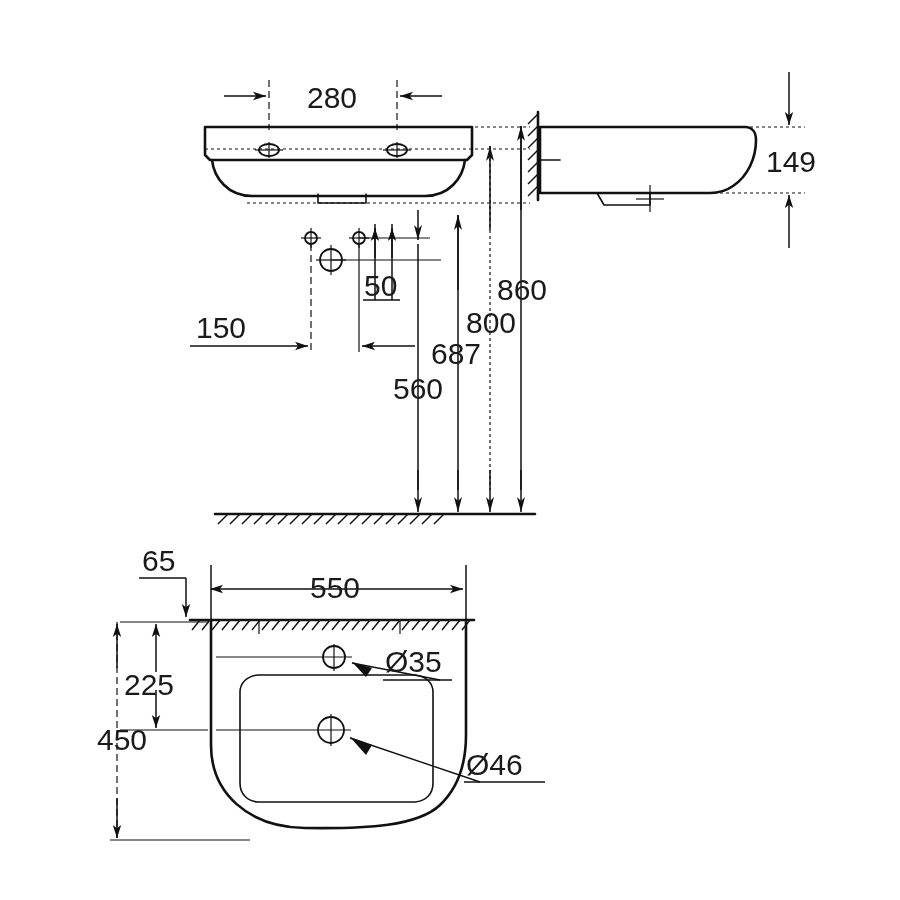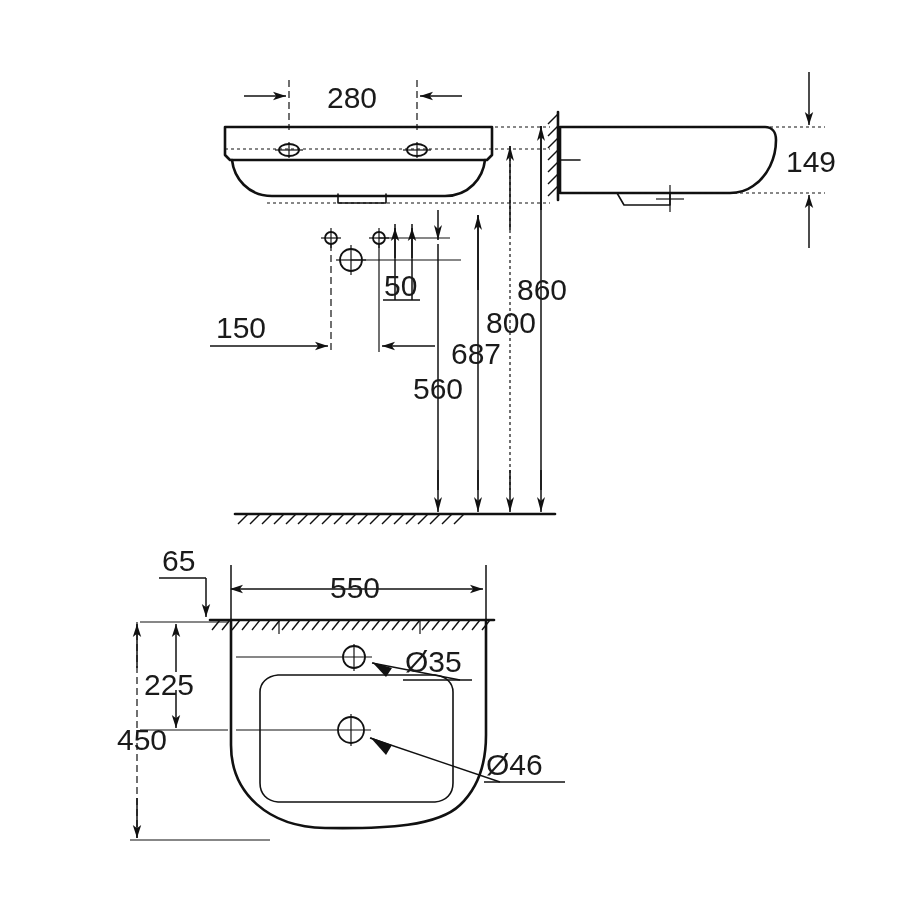--- a/index.html
+++ b/index.html
@@ -11,21 +11,20 @@
     width: 900px;
     height: 900px;
     font-family: "Liberation Sans", sans-serif;
     overflow: hidden;
   }
   #drawing-root {
     position: relative;
     width: 775px;
     height: 900px;
     background: #ffffff;
-    margin-left: 20px;
   }
   svg#tech-drawing {
     display: block;
     width: 900px;
     height: 900px;
   }
   .dim-text {
     font-family: "Liberation Sans", sans-serif;
     font-size: 30px;
     fill: #1a1a1a;

